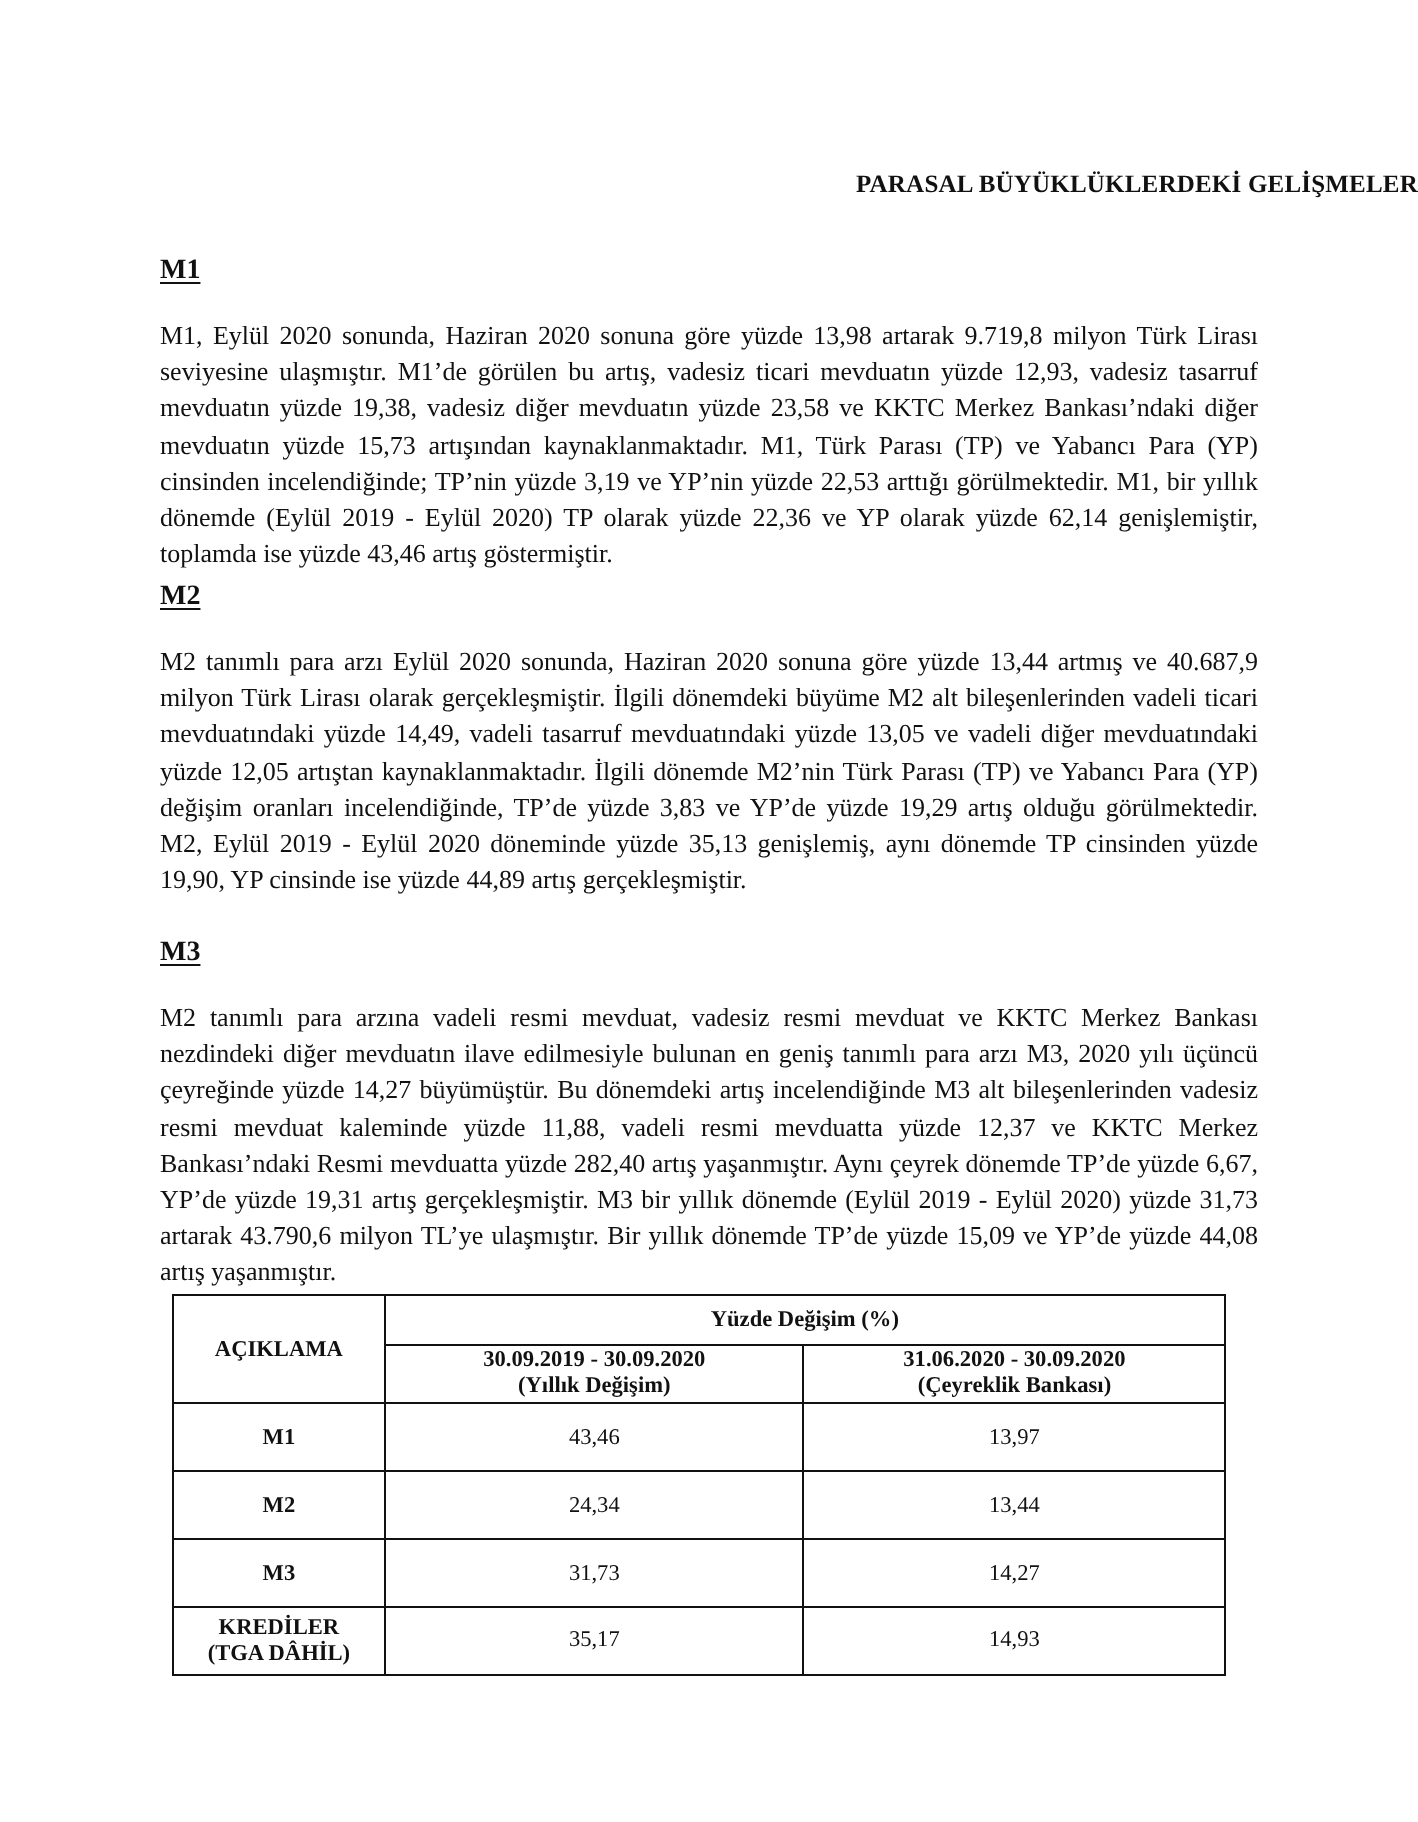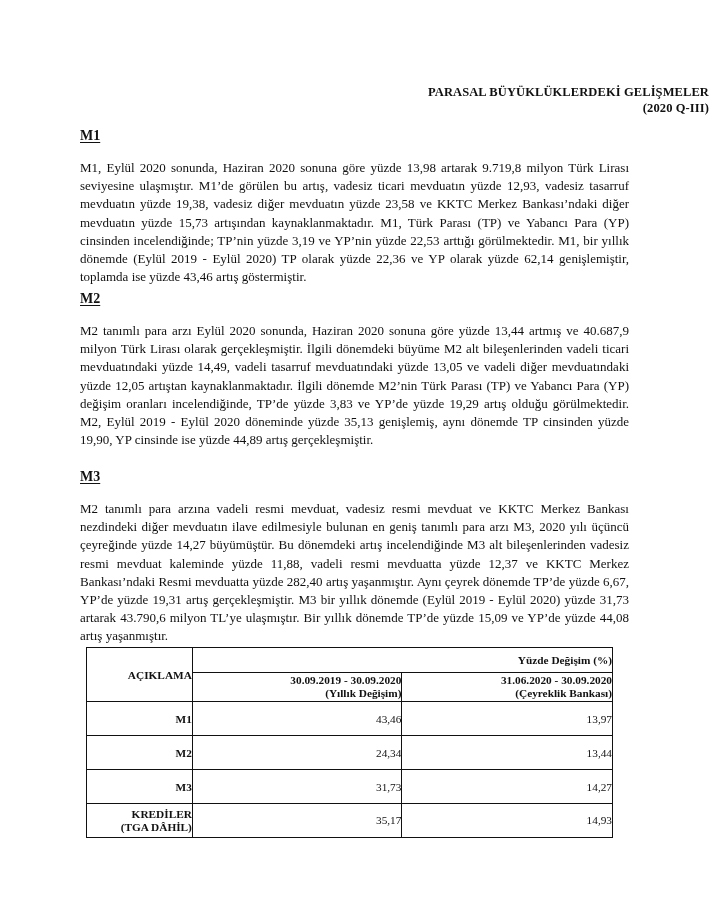--- a/index.html
+++ b/index.html
@@ -6,35 +6,34 @@
     body { width: 709px; height: 911px; position: relative; overflow: hidden;
       font-family: "Liberation Serif", "DejaVu Serif", serif; color: #111; }
     .title { position: absolute; left: 0; width: 709px; text-align: right; top: 84px;
       font-weight: bold; font-size: 12.5px; line-height: 16px; letter-spacing: 0.1px; }
     .heading { position: absolute; left: 80px; font-weight: bold; font-size: 14px;
       text-decoration: underline; text-underline-offset: 2px; }
     .para { position: absolute; left: 80px; width: 549px; font-size: 13px; line-height: 18.2px;
       text-align: justify; margin: 0; }
     table.summary { position: absolute; left: 86px; top: 647px; width: 527px;
       border-collapse: collapse; font-size: 11.3px; }
-    table.summary td, table.summary th { border: 1.5px solid #111; text-align: right;
+    table.summary td, table.summary th { border: 1.5px solid #111; text-align: center;
       vertical-align: middle; padding: 0; }
     th { font-weight: bold; }
     .hdr1 { height: 25px; }
     .hdr2 { height: 29px; line-height: 13px; margin-top: 15px; }
     .row { height: 34px; }
     .rowlbl { font-weight: bold; }
     .lastrow { height: 34px; line-height: 13px; }
   </style>
 </head>
 <body>
 
 <div class="title">
   <div>PARASAL BÜYÜKLÜKLERDEKİ GELİŞMELER</div>
-  <div>(2020 Q-III)</div>
 </div>
 
 <div class="heading" style="top:128px;">M1</div>
 <p class="para" style="top:159px;">M1, Eylül 2020 sonunda, Haziran 2020 sonuna göre yüzde 13,98 artarak 9.719,8 milyon Türk Lirası seviyesine ulaşmıştır. M1’de görülen bu artış, vadesiz ticari mevduatın yüzde 12,93, vadesiz tasarruf mevduatın yüzde 19,38, vadesiz diğer mevduatın yüzde 23,58 ve KKTC Merkez Bankası’ndaki diğer mevduatın yüzde 15,73 artışından kaynaklanmaktadır. M1, Türk Parası (TP) ve Yabancı Para (YP) cinsinden incelendiğinde; TP’nin yüzde 3,19 ve YP’nin yüzde 22,53 arttığı görülmektedir. M1, bir yıllık dönemde (Eylül 2019 - Eylül 2020) TP olarak yüzde 22,36 ve YP olarak yüzde 62,14 genişlemiştir, toplamda ise yüzde 43,46 artış göstermiştir.</p>
 
 <div class="heading" style="top:291px;">M2</div>
 <p class="para" style="top:322px;">M2 tanımlı para arzı Eylül 2020 sonunda, Haziran 2020 sonuna göre yüzde 13,44 artmış ve 40.687,9 milyon Türk Lirası olarak gerçekleşmiştir. İlgili dönemdeki büyüme M2 alt bileşenlerinden vadeli ticari mevduatındaki yüzde 14,49, vadeli tasarruf mevduatındaki yüzde 13,05 ve vadeli diğer mevduatındaki yüzde 12,05 artıştan kaynaklanmaktadır. İlgili dönemde M2’nin Türk Parası (TP) ve Yabancı Para (YP) değişim oranları incelendiğinde, TP’de yüzde 3,83 ve YP’de yüzde 19,29 artış olduğu görülmektedir. M2, Eylül 2019 - Eylül 2020 döneminde yüzde 35,13 genişlemiş, aynı dönemde TP cinsinden yüzde 19,90, YP cinsinde ise yüzde 44,89 artış gerçekleşmiştir.</p>
 
 <div class="heading" style="top:469px;">M3</div>
 <p class="para" style="top:500px;">M2 tanımlı para arzına vadeli resmi mevduat, vadesiz resmi mevduat ve KKTC Merkez Bankası nezdindeki diğer mevduatın ilave edilmesiyle bulunan en geniş tanımlı para arzı M3, 2020 yılı üçüncü çeyreğinde yüzde 14,27 büyümüştür. Bu dönemdeki artış incelendiğinde M3 alt bileşenlerinden vadesiz resmi mevduat kaleminde yüzde 11,88, vadeli resmi mevduatta yüzde 12,37 ve KKTC Merkez Bankası’ndaki Resmi mevduatta yüzde 282,40 artış yaşanmıştır. Aynı çeyrek dönemde TP’de yüzde 6,67, YP’de yüzde 19,31 artış gerçekleşmiştir. M3 bir yıllık dönemde (Eylül 2019 - Eylül 2020) yüzde 31,73 artarak 43.790,6 milyon TL’ye ulaşmıştır. Bir yıllık dönemde TP’de yüzde 15,09 ve YP’de yüzde 44,08 artış yaşanmıştır.</p>

